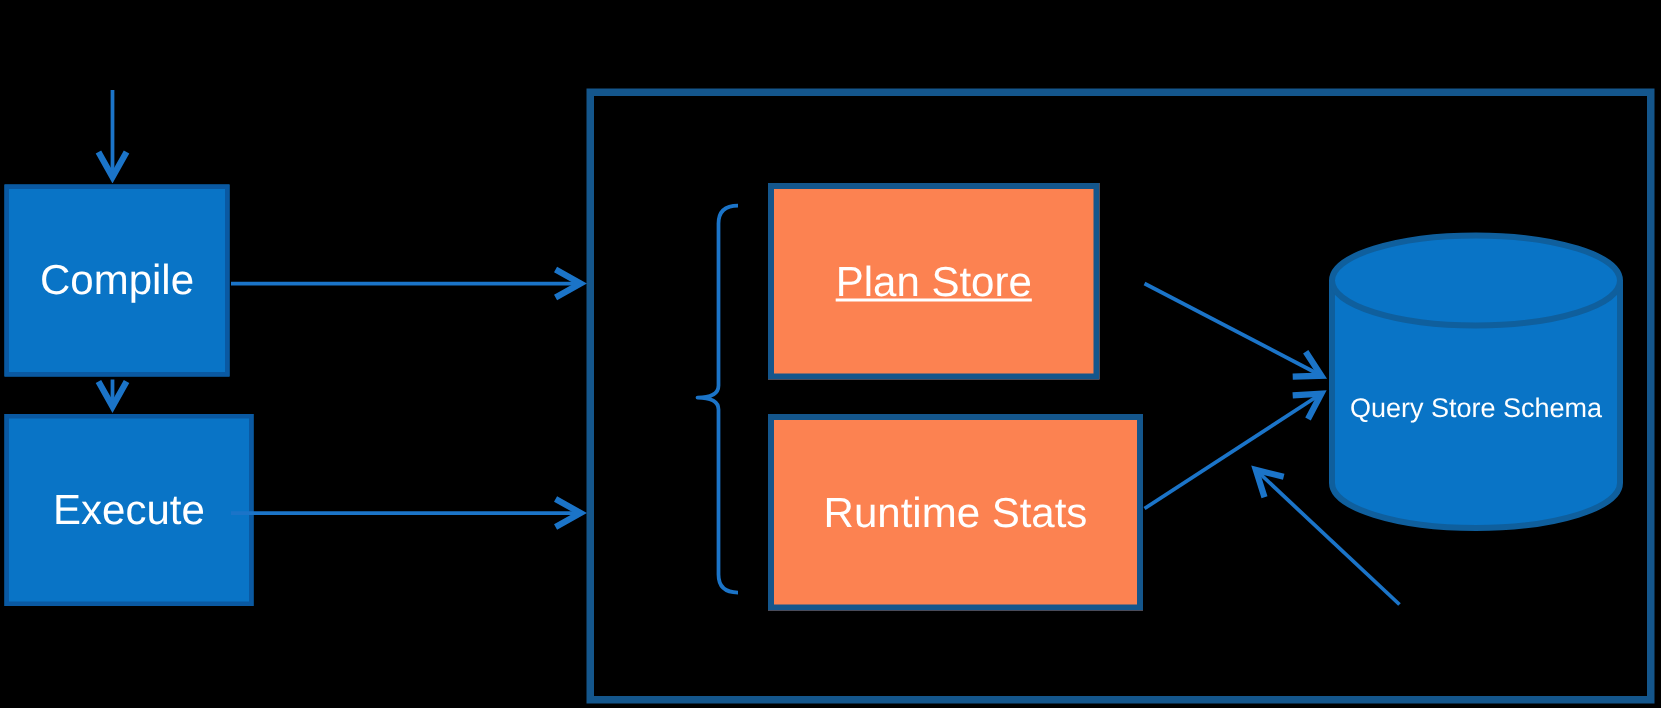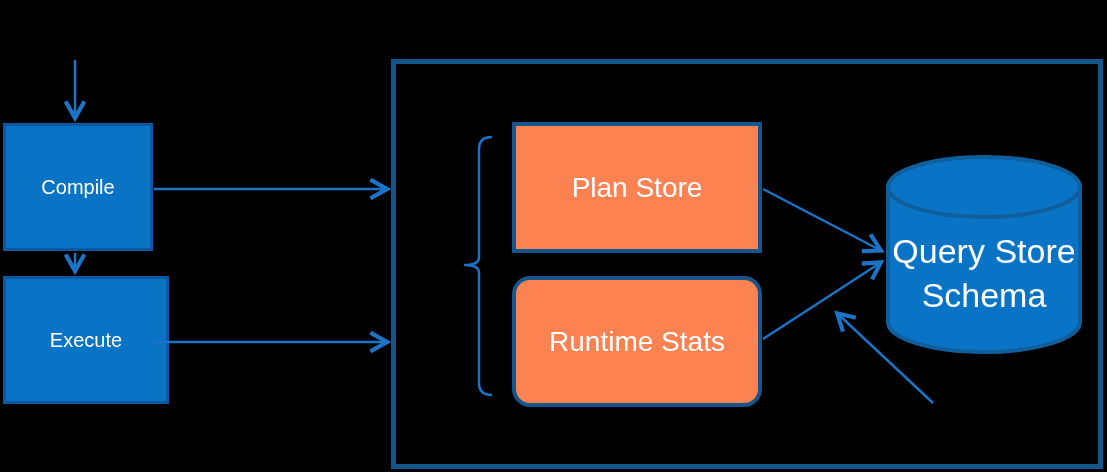--- a/index.html
+++ b/index.html
@@ -13,37 +13,37 @@
   .node{
     position:absolute;
     box-sizing:border-box;
     display:flex;align-items:center;justify-content:center;
     color:var(--label-text,#fff);
     text-align:center;
   }
   .blue-node{
     background:var(--node-blue,#0974c6);
     border:3px solid var(--node-blue-border,#0a59a2);
-    font-size:20px;
+    font-size:28px;
   }
   .orange-node{
     background:var(--node-orange,#fc8251);
     border:4px solid var(--dark-border,#14568c);
     font-size:28px;
   }
   .compile-node{left:3px;top:123px;width:150px;height:128px;}
   .execute-node{left:3px;top:276px;width:166px;height:128px;}
   .container-box{
     position:absolute;left:391px;top:59px;width:712px;height:410px;
     box-sizing:border-box;
     border:5px solid var(--dark-border,#14568c);
     background:transparent;
   }
-  .plan-store-node{left:512px;top:122px;width:250px;height:131px;}
-  .runtime-stats-node{left:512px;top:276px;width:250px;height:131px;border-radius:18px;}
+  .plan-store-node{left:512px;top:122px;width:221px;height:131px;text-decoration:underline;}
+  .runtime-stats-node{left:512px;top:276px;width:250px;height:131px;}
   .overlay{
     position:absolute;left:0;top:0;width:1107px;height:472px;
     pointer-events:none;
   }
   .edge{
     stroke:var(--arrow,#1b74c8);
     stroke-width:2.5;
     fill:none;
   }
   .brace{
@@ -59,21 +59,21 @@
   }
   .cyl-fill{
     fill:var(--node-blue,#0974c6);
     stroke:var(--cylinder-border,#0f5f9d);
     stroke-width:4;
   }
   .cylinder-label{
     position:absolute;left:888px;top:229px;width:192px;height:88px;
     display:flex;align-items:center;justify-content:center;
     color:var(--label-text,#fff);
-    font-size:34px;line-height:1.3;text-align:center;
+    font-size:18px;line-height:1.3;
   }
 </style>
 </head>
 <body>
 
 <div class="stage">
 
   <div class="node blue-node compile-node">
     <span>Compile</span>
   </div>

